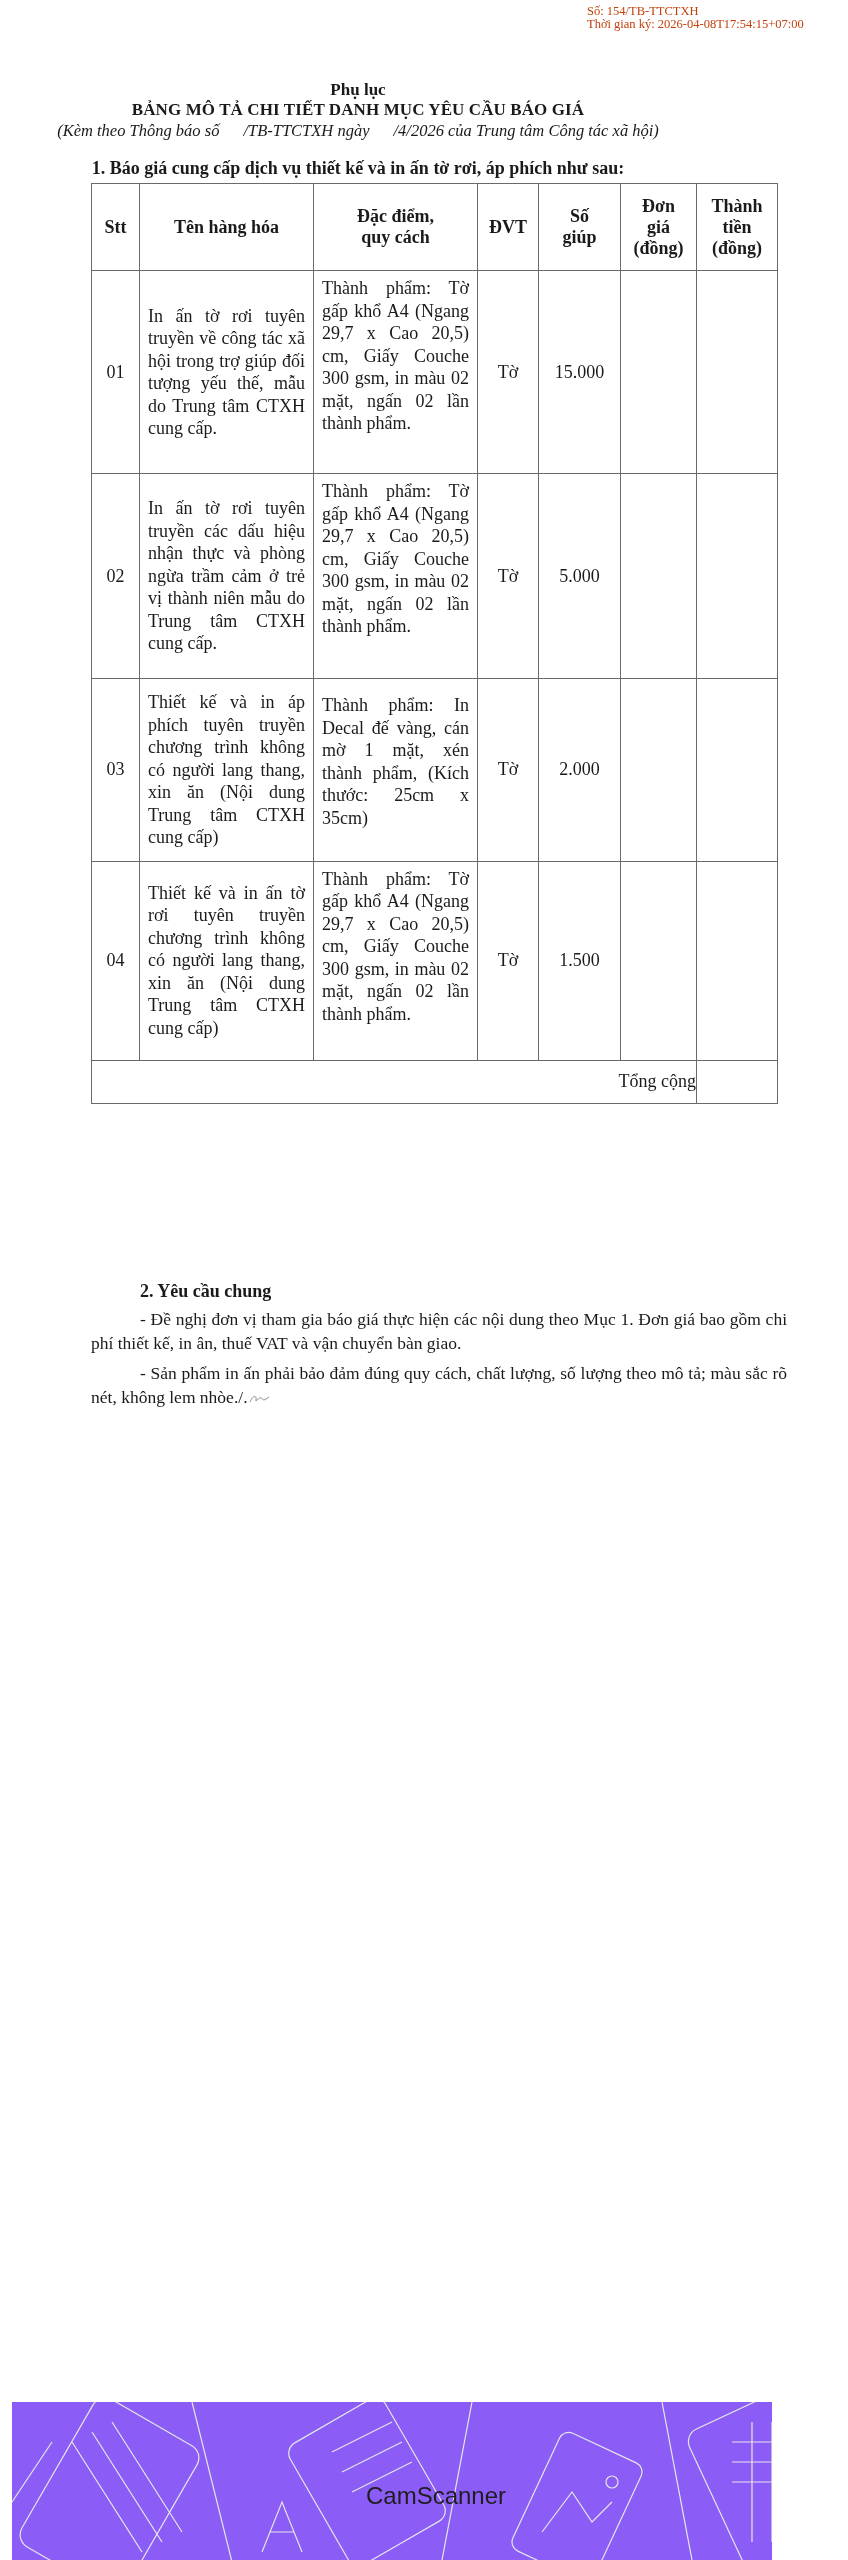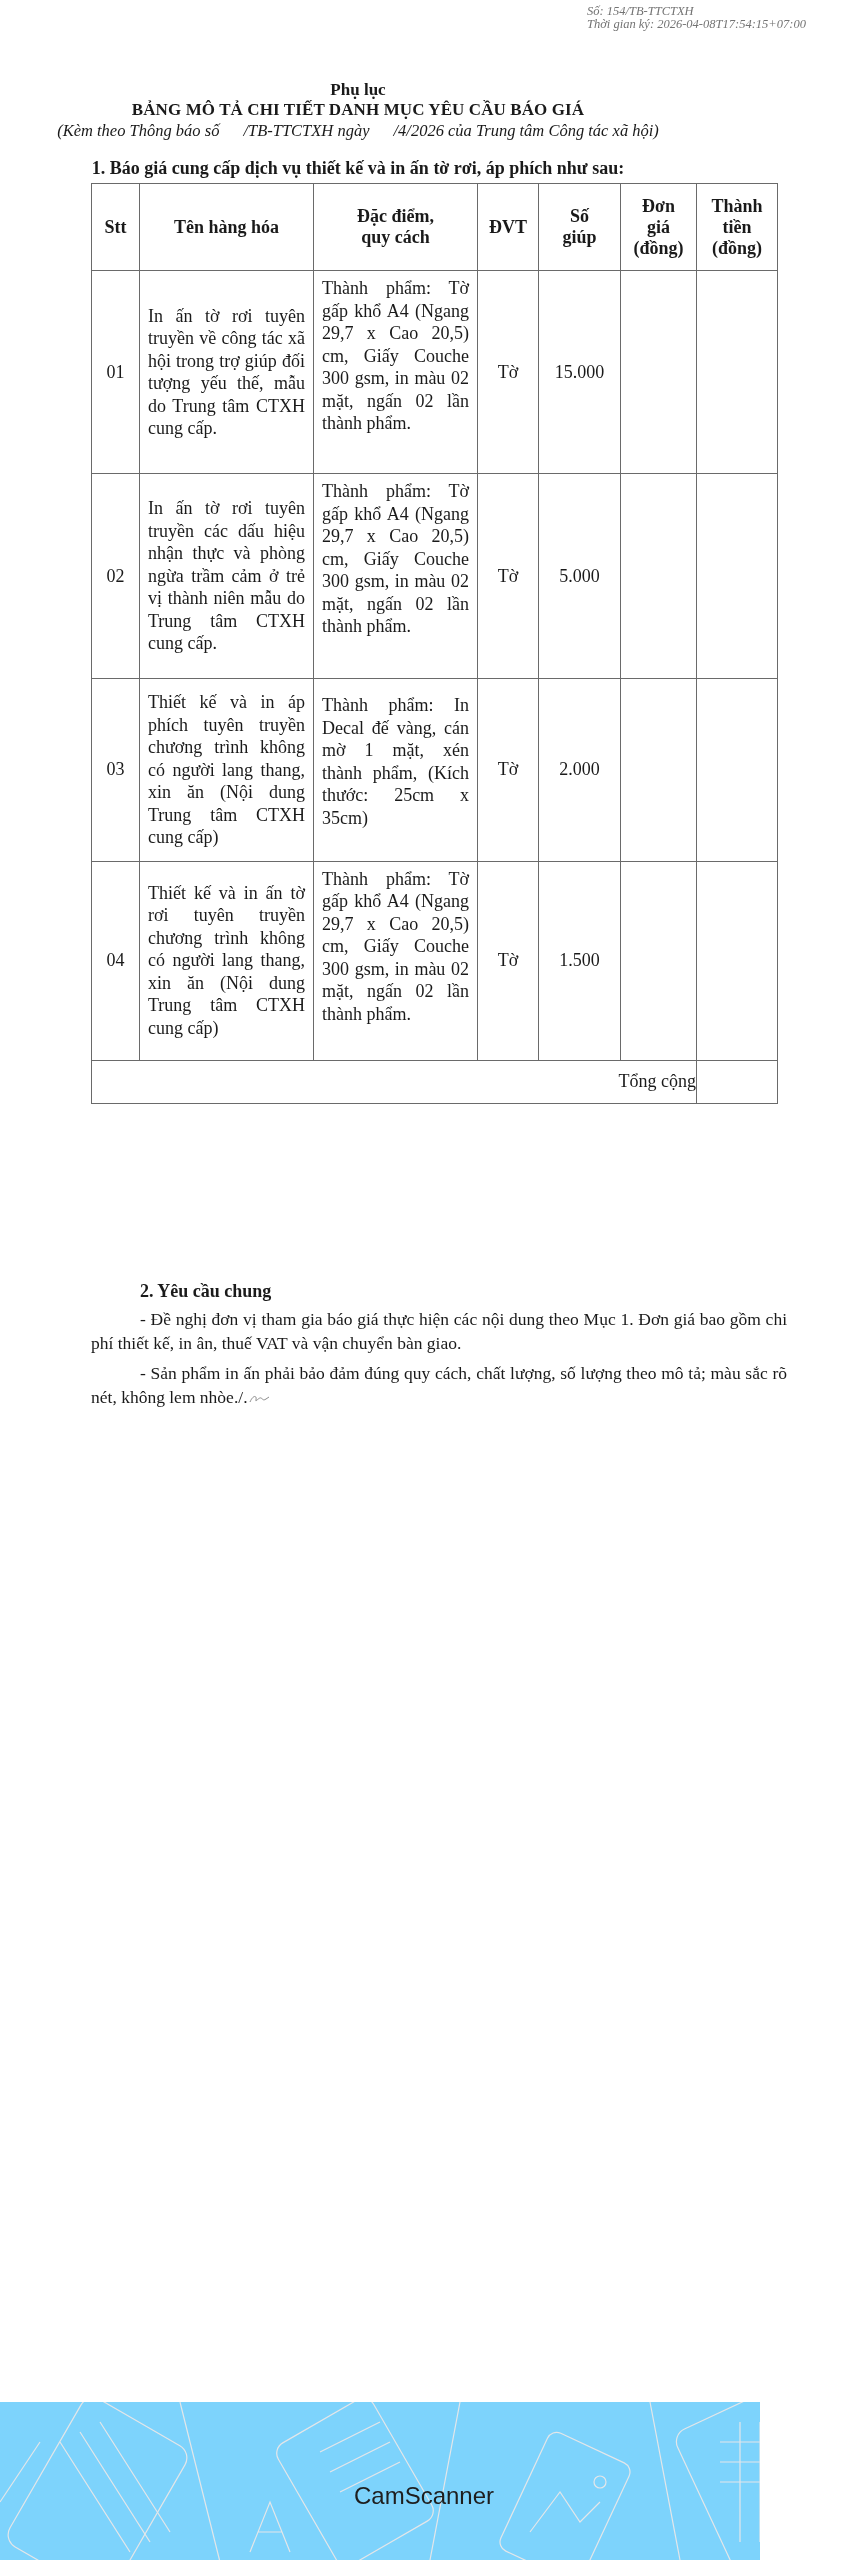--- a/index.html
+++ b/index.html
@@ -1,18 +1,18 @@
 <!DOCTYPE html>
 <html><head>
 <meta charset="utf-8">
 <style>
   html, body { margin:0; padding:0; }
   body { width:848px; height:2560px; background:#ffffff; position:relative; overflow:hidden;
          font-family:"Liberation Serif", serif; color:#1a1a1a; }
-  .meta { position:absolute; left:587px; top:5px; font-size:12.5px; line-height:13px; color:#737373;font-style:italic; }
+  .meta { position:absolute; left:587px; top:5px; font-size:12.5px; line-height:13px; color:#c2410c; }
   .center { position:absolute; left:0; width:716px; text-align:center; }
   .t-phuluc { top:80px; font-size:17px; font-weight:bold; }
   .t-main { top:100px; font-size:17px; font-weight:bold; letter-spacing:0.1px; }
   .t-sub { top:121px; font-size:16.5px; font-style:italic; }
   .t-sub .gap { display:inline-block; width:24px; }
   .t-sec1 { top:158px; font-size:18px; font-weight:bold; }
   table.grid { position:absolute; left:91px; top:183px; border-collapse:collapse; table-layout:fixed; font-size:18px; }
   table.grid td, table.grid th { border:1.5px solid #6a6a6a; padding:0; vertical-align:middle; }
   table.grid th { font-weight:bold; text-align:center; line-height:21px; font-size:18px; }
   .c-stt { text-align:center; }
@@ -20,21 +20,21 @@
   .c-spec { padding:16px 8px !important; text-align:justify; text-align-last:left; line-height:22.5px; vertical-align:top !important; padding-top:6px !important; }
   .c-spec.mid { vertical-align:middle !important; padding-top:0 !important; }
   .c-dvt, .c-qty { text-align:center; }
   .total { text-align:right; font-weight:normal;margin-top:8px; }
   .sec2-title { position:absolute; left:140px; top:1281px; font-size:18px; font-weight:bold; }
   .para { position:absolute; left:91px; width:696px; font-size:17.5px; line-height:24px; text-align:justify; }
   .para .ind { display:inline-block; width:49px; }
   .p1 { top:1307px; }
   .p2 { top:1361px; }
   .sig { display:inline-block; vertical-align:middle; }
-  .footer { position:absolute; left:0; top:2402px; width:760px; height:158px; background:#7dd3fc; overflow:hidden; }
+  .footer { position:absolute; left:12px; top:2402px; width:760px; height:158px; background:#8b5cf6; overflow:hidden; }
   .footer svg { position:absolute; left:0; top:0; }
   .brand { position:absolute; left:0; width:848px; top:80px; text-align:center; font-family:"Liberation Sans", sans-serif;
            font-size:24px; color:#1e1e1e; }
 </style>
 </head>
 <body>
 
 <div class="meta">
   <div>Số: 154/TB-TTCTXH</div>
   <div>Thời gian ký: 2026-04-08T17:54:15+07:00</div>

